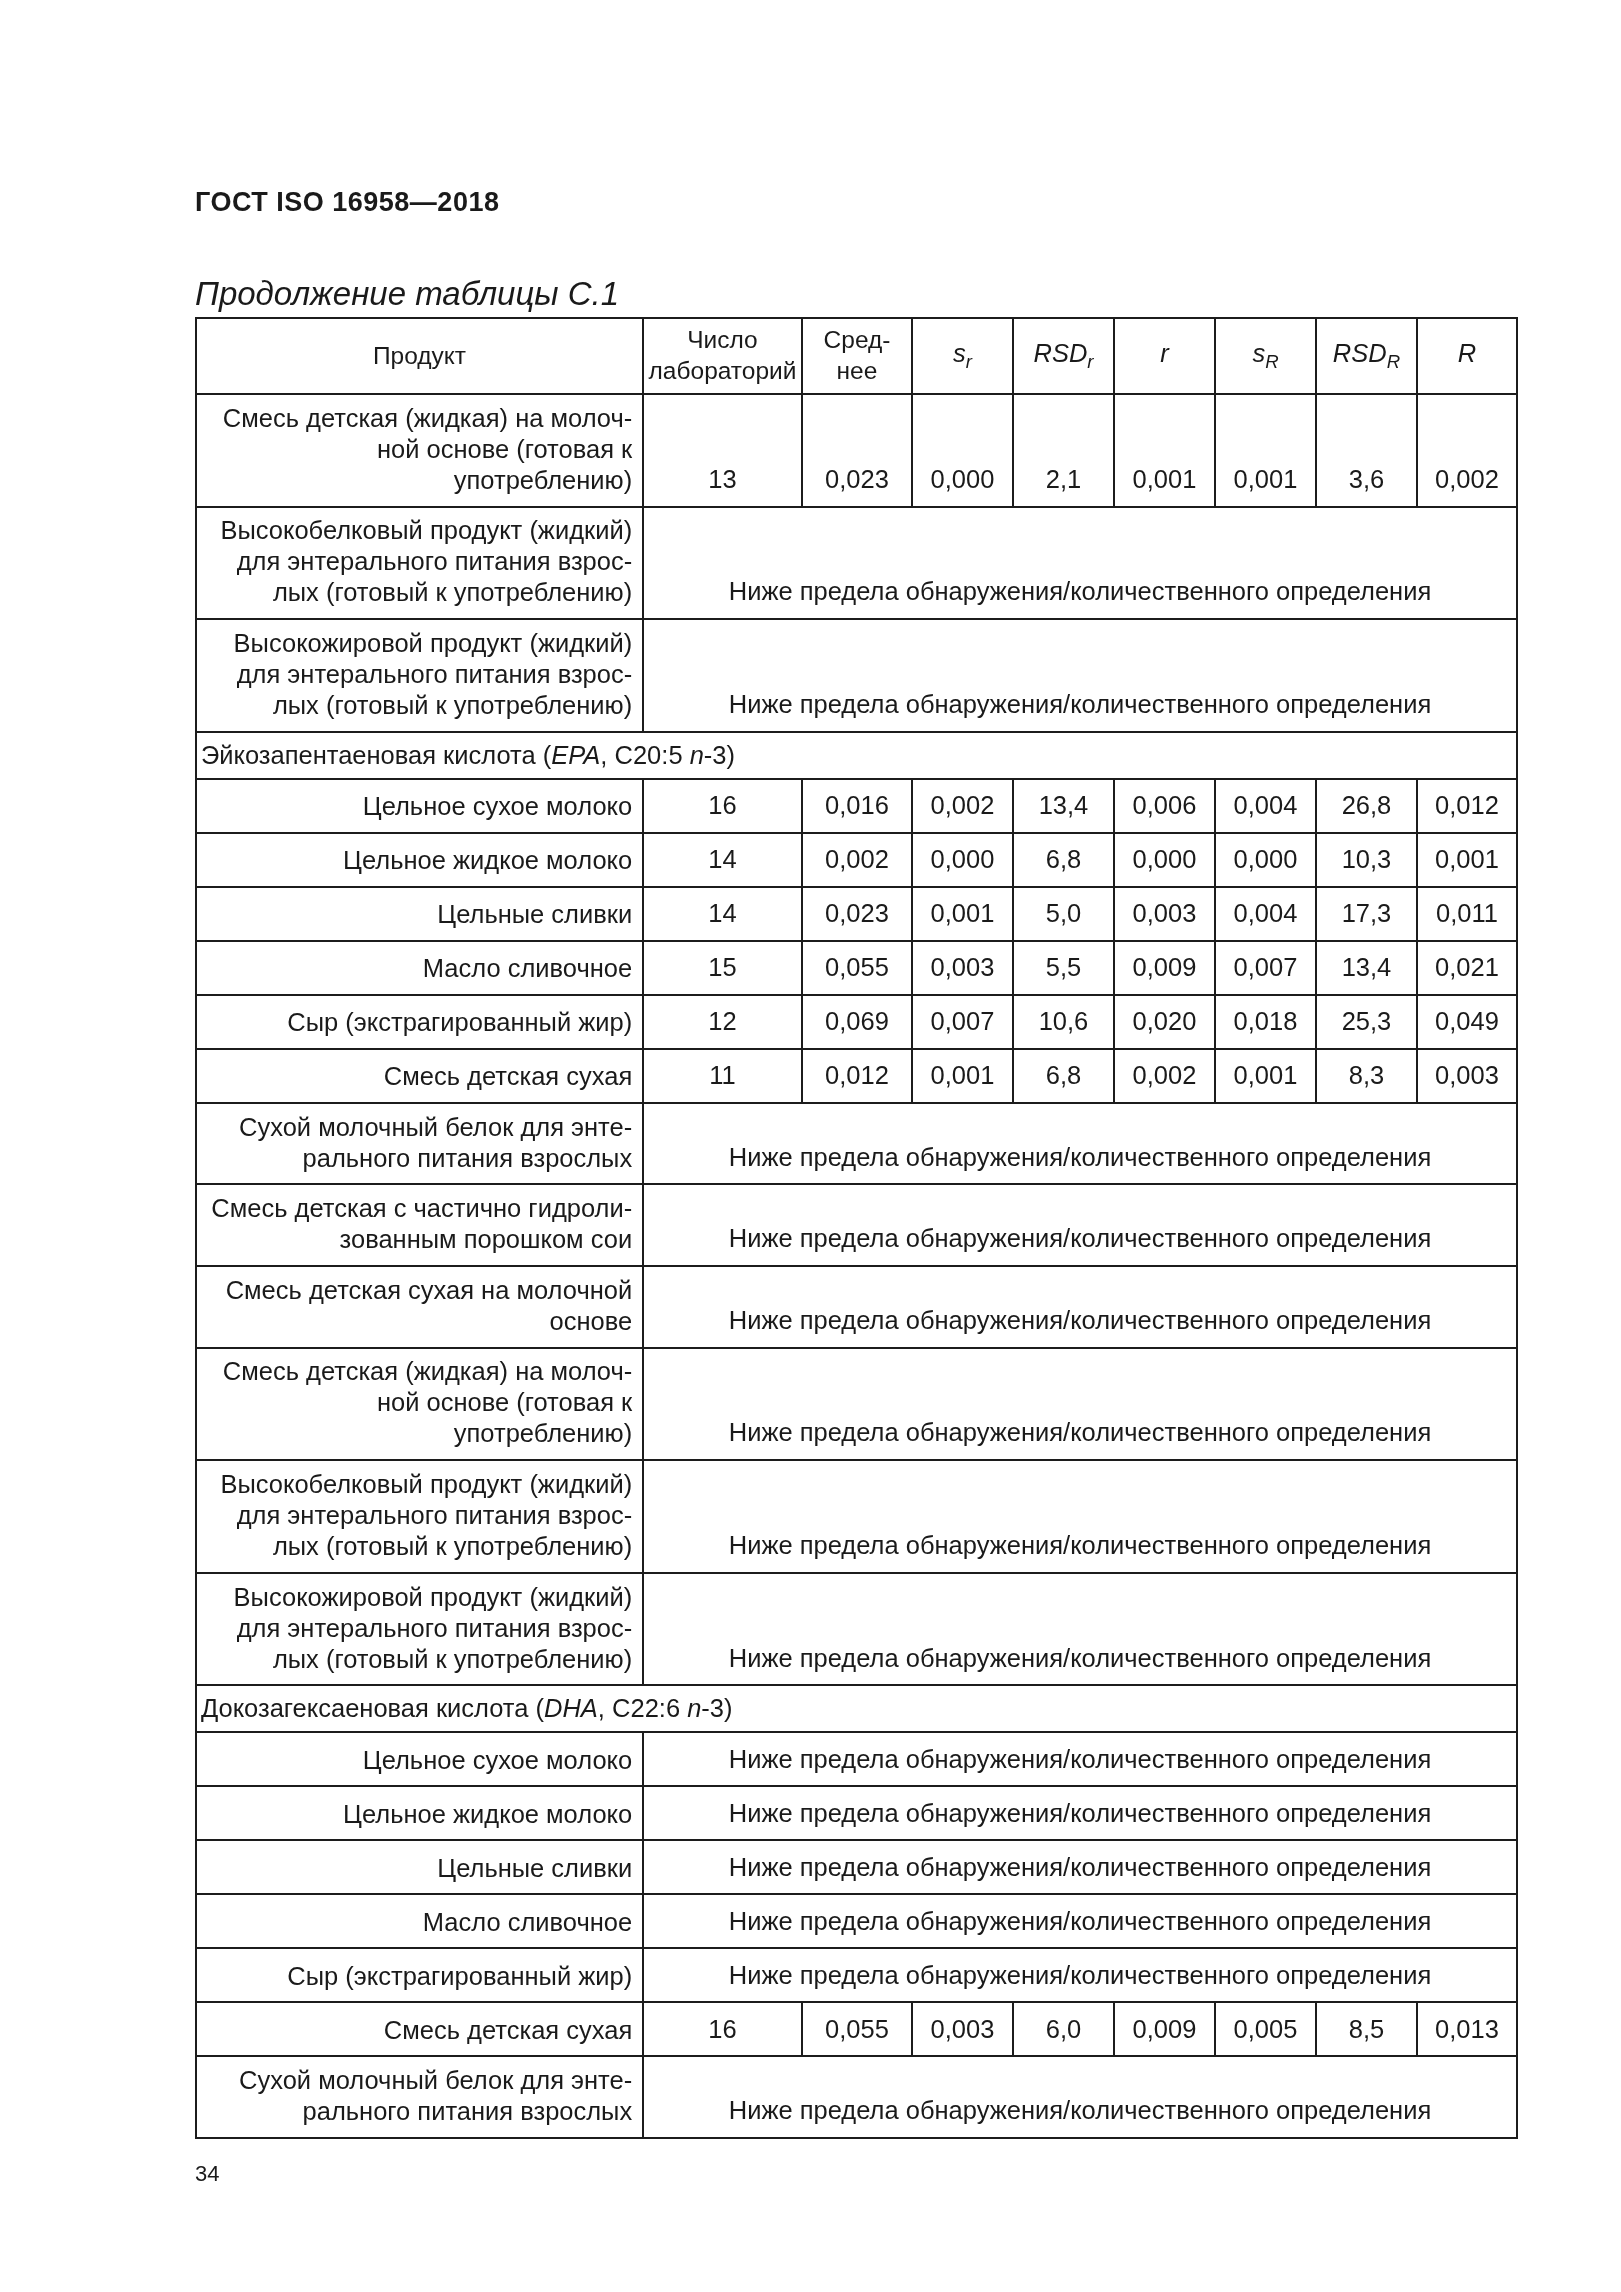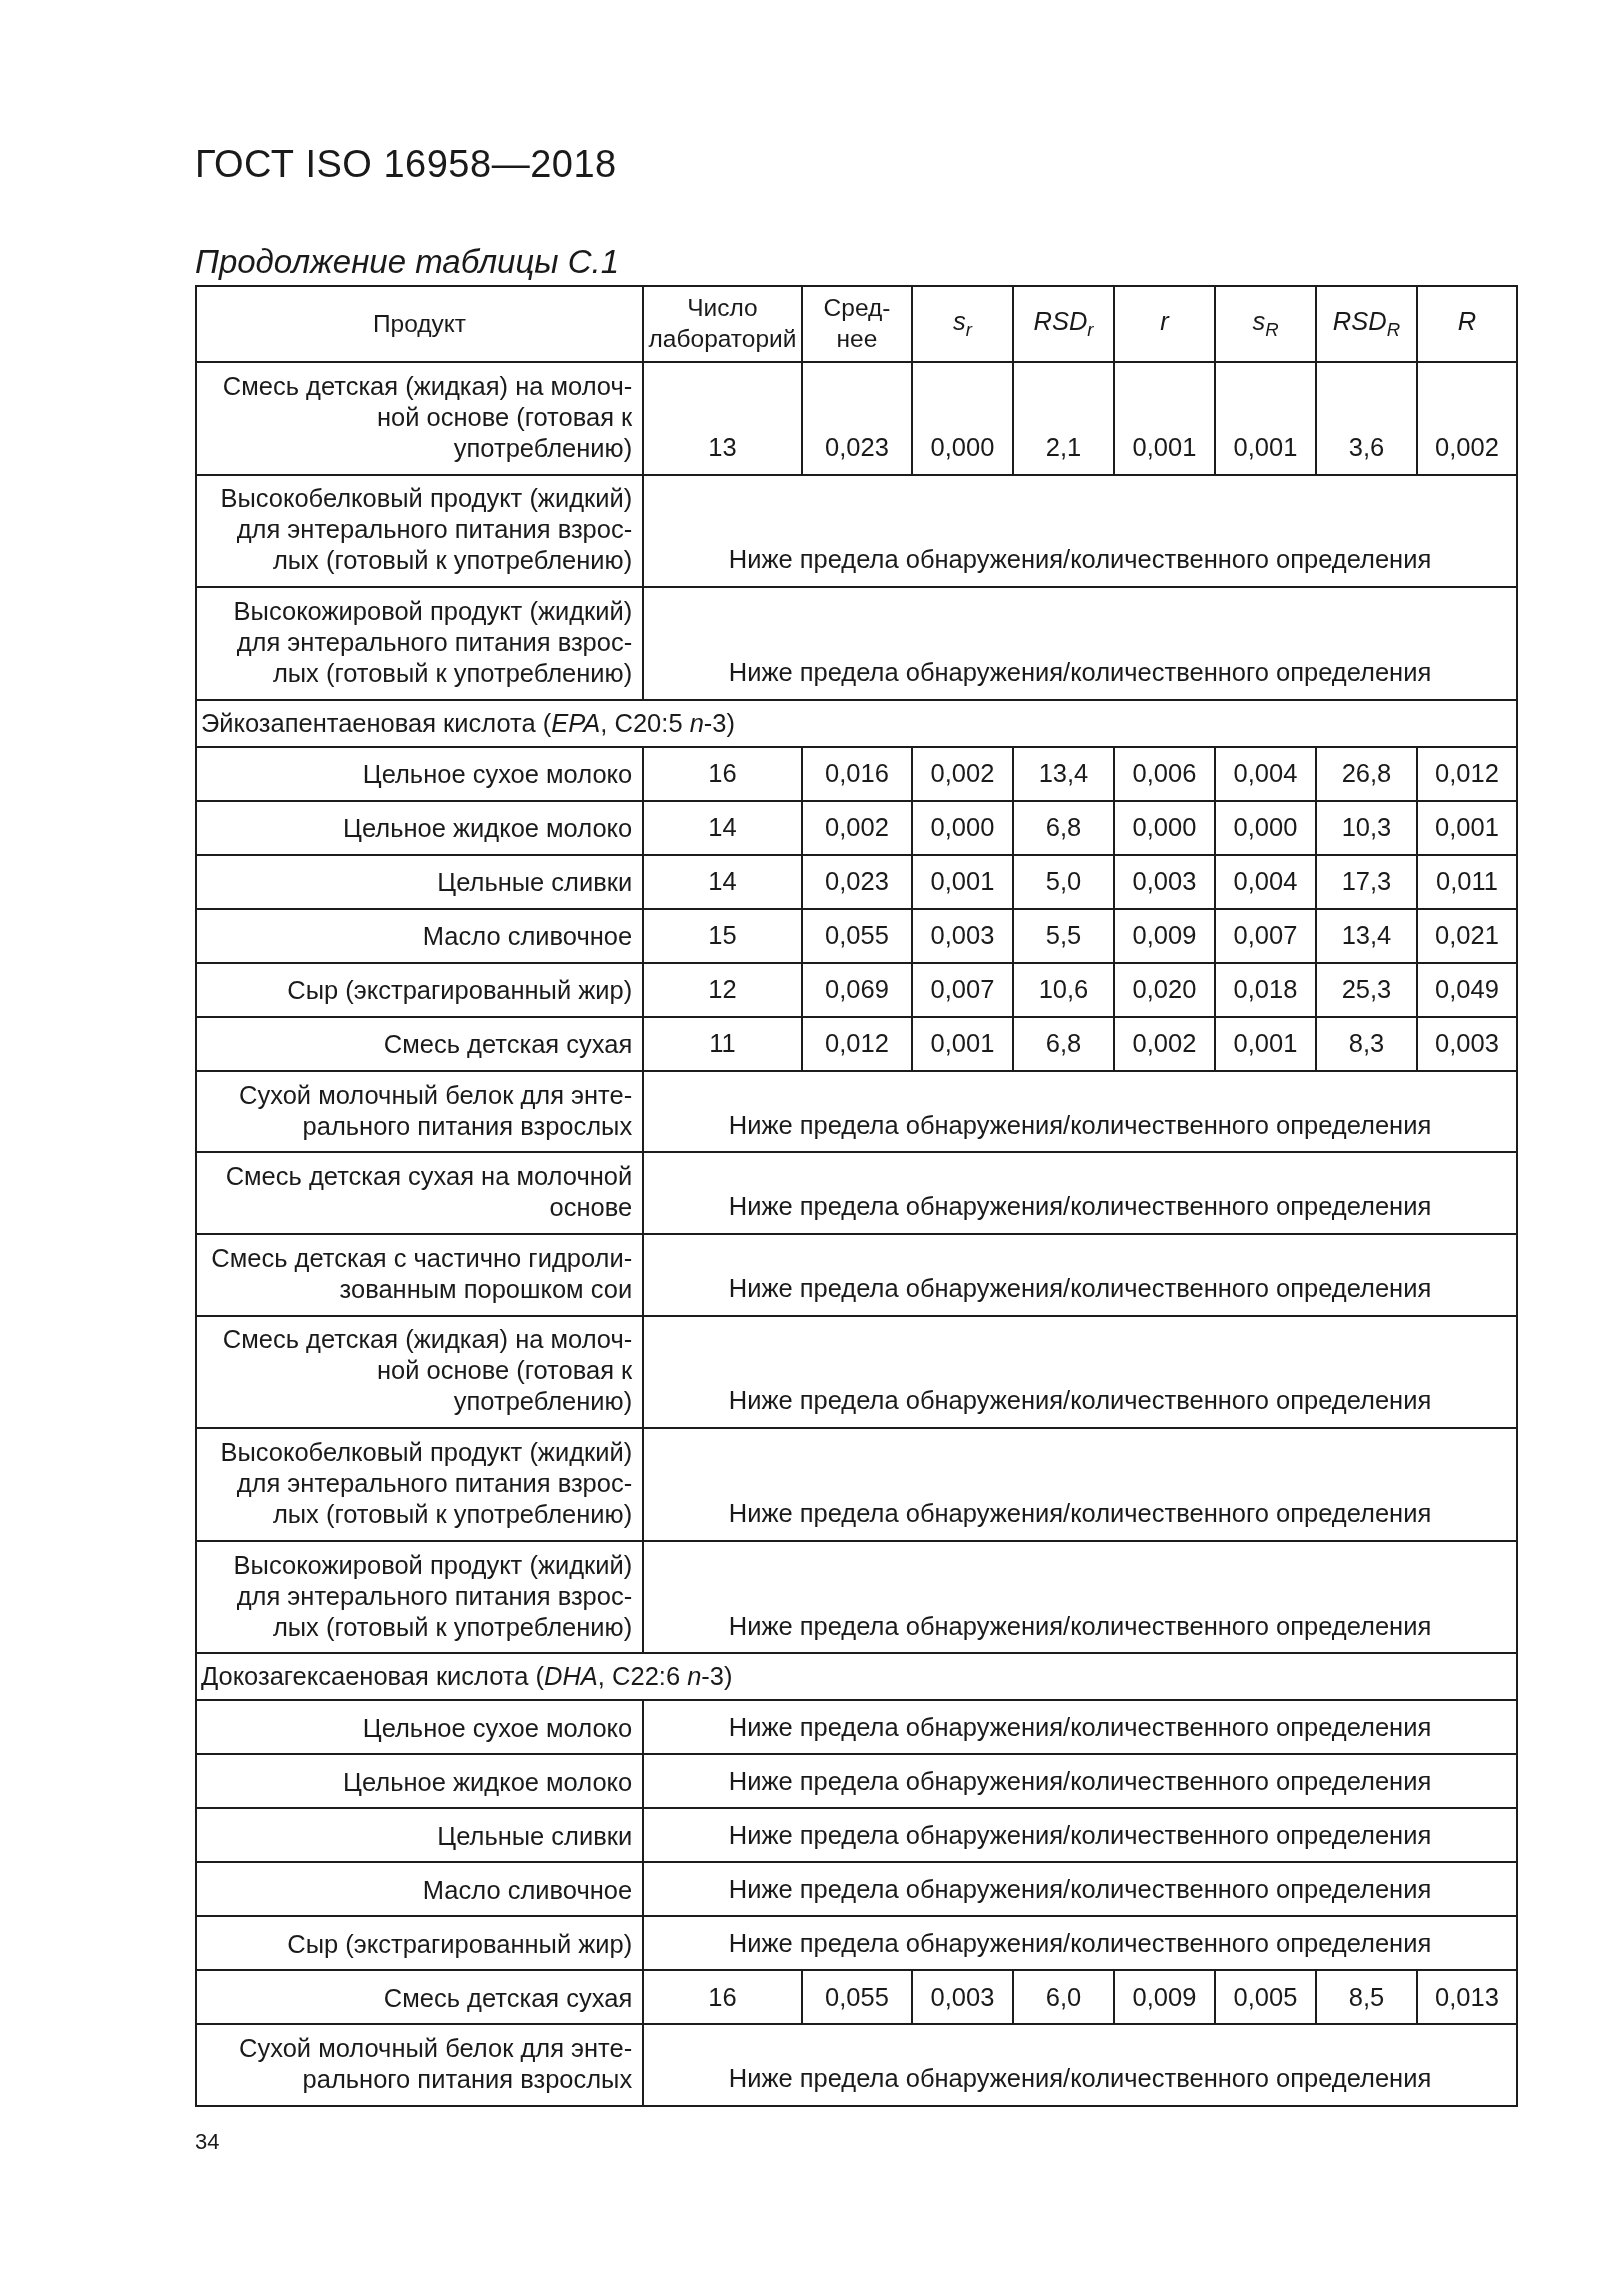--- a/index.html
+++ b/index.html
@@ -6,21 +6,21 @@
   html, body { background: #ffffff; }
   body {
     width: 1621px;
     height: 2293px;
     position: relative;
     overflow: hidden;
     font-family: "Liberation Sans", sans-serif;
     color: #1a1a1a;
   }
   .page { padding: 143px 105px 0 195px; }
-  .doc-title { font-size: 38px; font-weight: normal; letter-spacing: 0.5px; }
+  .doc-title { font-size: 27px; font-weight: bold; letter-spacing: 0.5px; margin-top: 44px; }
   .table-caption { margin-top: 57px; font-size: 33px; font-style: italic; }
 
   table.results {
     margin-top: 4px;
     width: 1320px;
     border-collapse: collapse;
     table-layout: fixed;
   }
   table.results th, table.results td {
     border: 2.9px solid #1c1c1c;
@@ -188,27 +188,27 @@
           <td class="value-cell">0,001</td>
           <td class="value-cell">8,3</td>
           <td class="value-cell">0,003</td>
         </tr>
         <tr class="below-row">
           <td class="product-cell">Сухой молочный белок для энте-
 рального питания взрослых</td>
           <td class="below-cell" colspan="8">Ниже предела обнаружения/количественного определения</td>
         </tr>
         <tr class="below-row">
+          <td class="product-cell">Смесь детская с частично гидроли-
+зованным порошком сои</td>
+          <td class="below-cell" colspan="8">Ниже предела обнаружения/количественного определения</td>
+        </tr>
+        <tr class="below-row">
           <td class="product-cell">Смесь детская сухая на молочной
 основе</td>
-          <td class="below-cell" colspan="8">Ниже предела обнаружения/количественного определения</td>
-        </tr>
-        <tr class="below-row">
-          <td class="product-cell">Смесь детская с частично гидроли-
-зованным порошком сои</td>
           <td class="below-cell" colspan="8">Ниже предела обнаружения/количественного определения</td>
         </tr>
         <tr class="below-row">
           <td class="product-cell">Смесь детская (жидкая) на молоч-
 ной основе (готовая к употреблению)</td>
           <td class="below-cell" colspan="8">Ниже предела обнаружения/количественного определения</td>
         </tr>
         <tr class="below-row">
           <td class="product-cell">Высокобелковый продукт (жидкий)
 для энтерального питания взрос-

